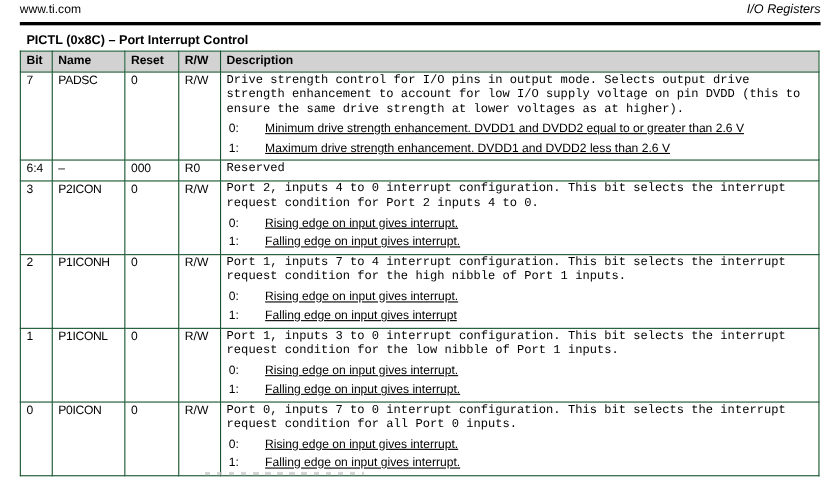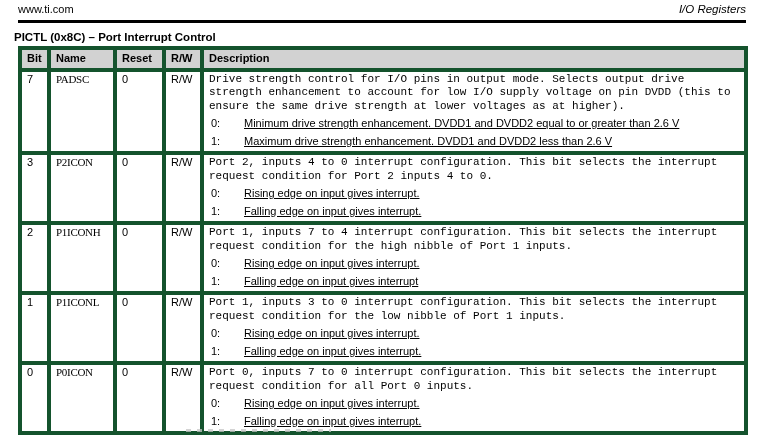--- a/index.html
+++ b/index.html
@@ -27,51 +27,51 @@
   .header-rule {
     position: absolute;
     left: 18px;
     right: 15px;
     top: 20px;
     height: 3px;
     background: #000000;
   }
   .reg-title {
     position: absolute;
-    left: 14px;
+    left: 24px;
     top: 31px;
     margin: 0;
     font-size: 11.5px;
     font-weight: bold;
   }
   table.reg-table {
     position: absolute;
     left: 18px;
     top: 46px;
     width: 726px;
     border-collapse: collapse;
     table-layout: fixed;
     font-size: 11px;
   }
   .reg-table th, .reg-table td {
-    border: 4px solid #14532d;
+    border: 1px solid #14532d;
     vertical-align: top;
     text-align: left;
     padding: 1px 4px 2px 5px;
     line-height: 13.5px;
     overflow: hidden;
   }
   .reg-table th {
     background: #d2d2d2;
     font-weight: bold;
     height: 17px;
     padding-top: 2px;
   }
   td.name-cell {
-    font-family: Liberation Serif, serif;
+    font-family: Liberation Sans, sans-serif;
     font-size: 11px;
     letter-spacing: -0.3px;
   }
   td.desc-cell { padding-bottom: 3px; }
   .para { line-height: 13.5px; font-family: Liberation Mono, monospace; }
   .val-line {
     display: flex;
     margin-top: 4px;
     margin-left: 2px;
     line-height: 13.5px;
@@ -132,20 +132,29 @@
             <span class="val-label">0:</span>
             <span class="val-text">Minimum drive strength enhancement. DVDD1 and DVDD2 equal to or greater than 2.6 V</span>
           </div>
           <div class="val-line">
             <span class="val-label">1:</span>
             <span class="val-text">Maximum drive strength enhancement. DVDD1 and DVDD2 less than 2.6 V</span>
           </div>
         </td>
       </tr>
 
+      <tr>
+        <td class="bit-cell">6:4</td>
+        <td class="name-cell">–</td>
+        <td>000</td>
+        <td>R0</td>
+        <td class="desc-cell">
+          <div class="para">Reserved</div>
+        </td>
+      </tr>
 
       <tr>
         <td class="bit-cell">3</td>
         <td class="name-cell">P2ICON</td>
         <td>0</td>
         <td>R/W</td>
         <td class="desc-cell">
           <div class="para">Port 2, inputs 4 to 0 interrupt configuration. This bit selects the interrupt request condition for Port 2 inputs 4 to 0.</div>
           <div class="val-line">
             <span class="val-label">0:</span>

